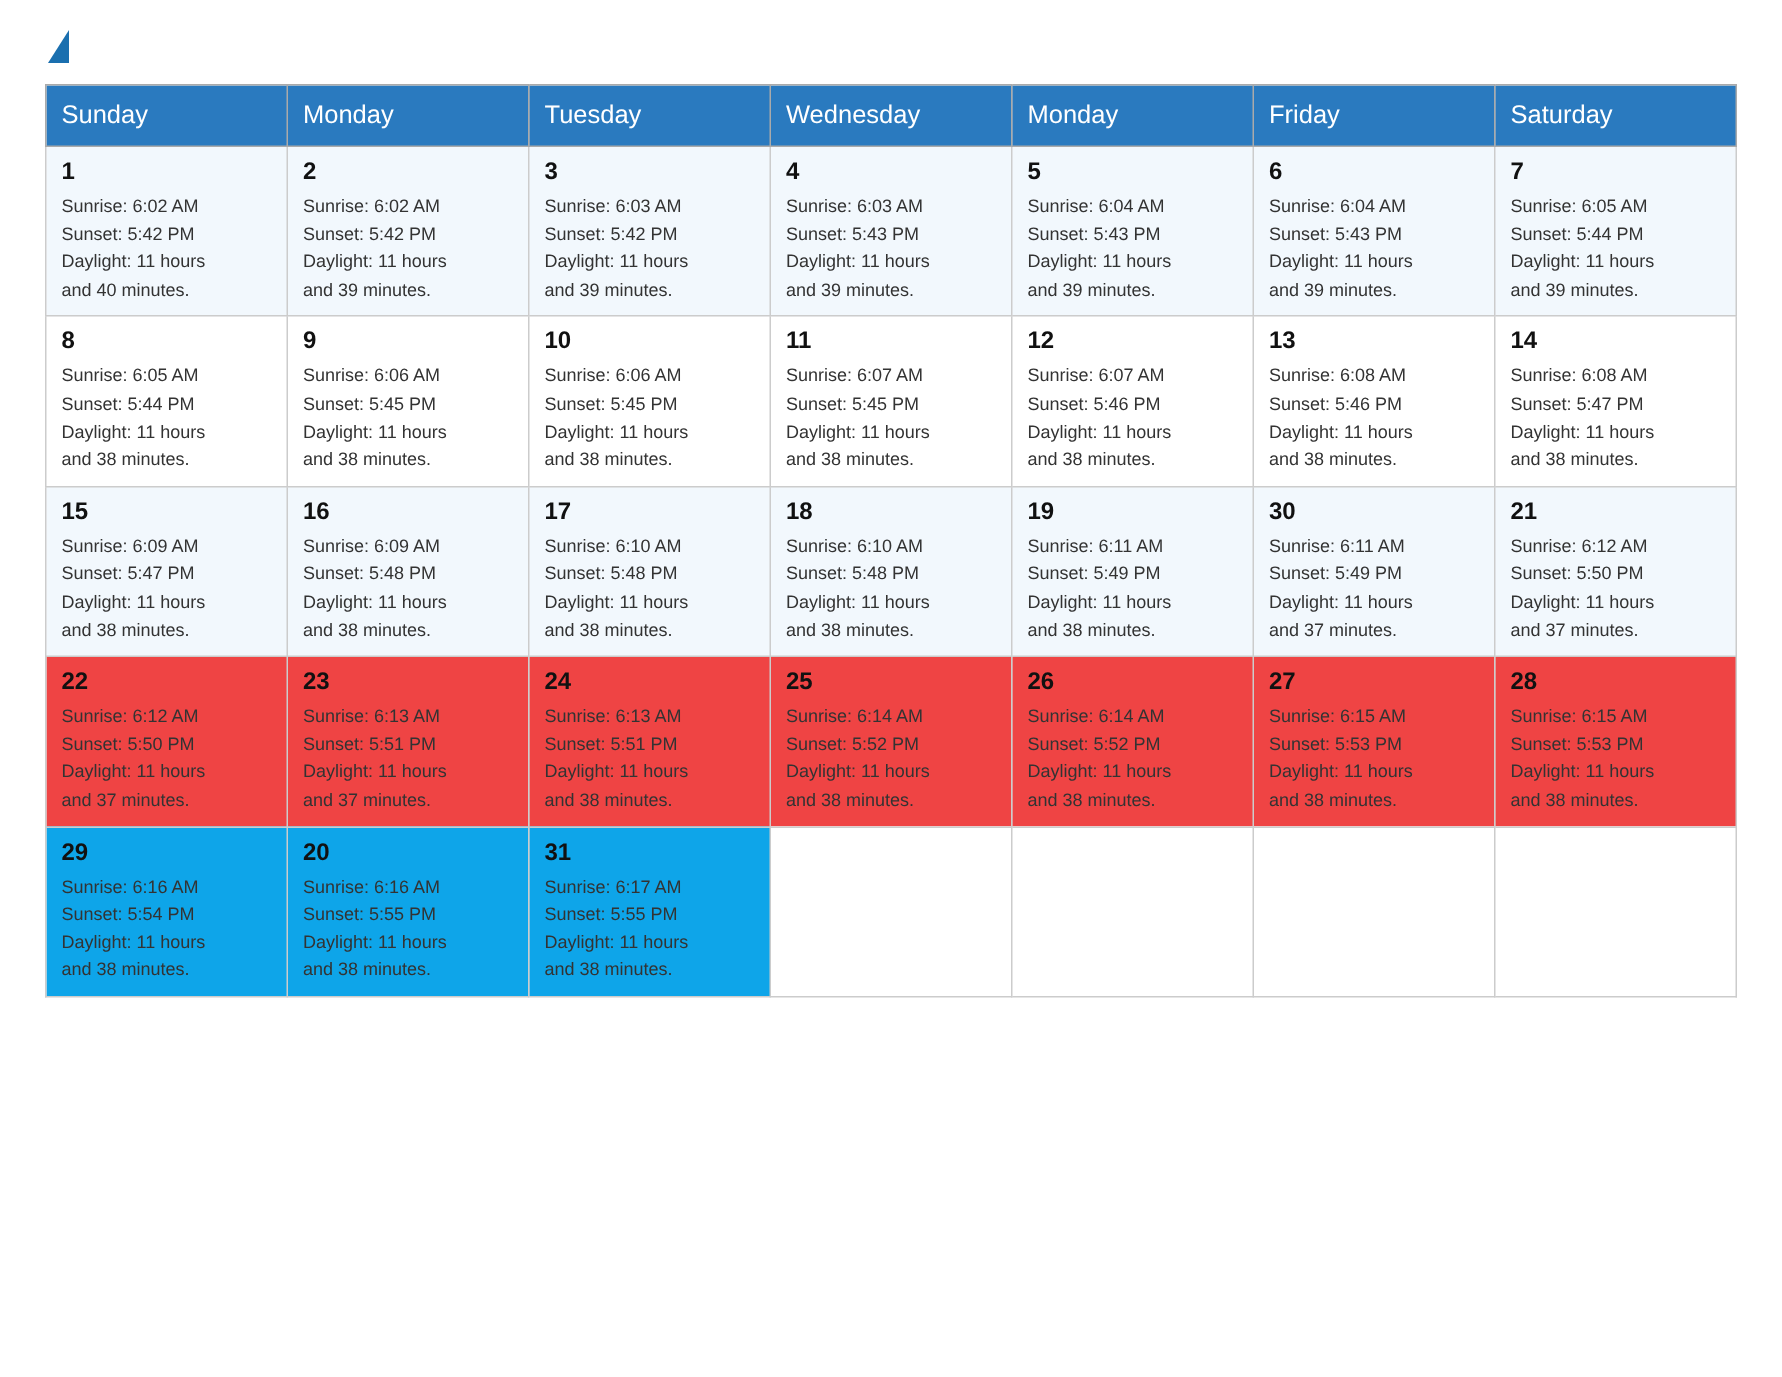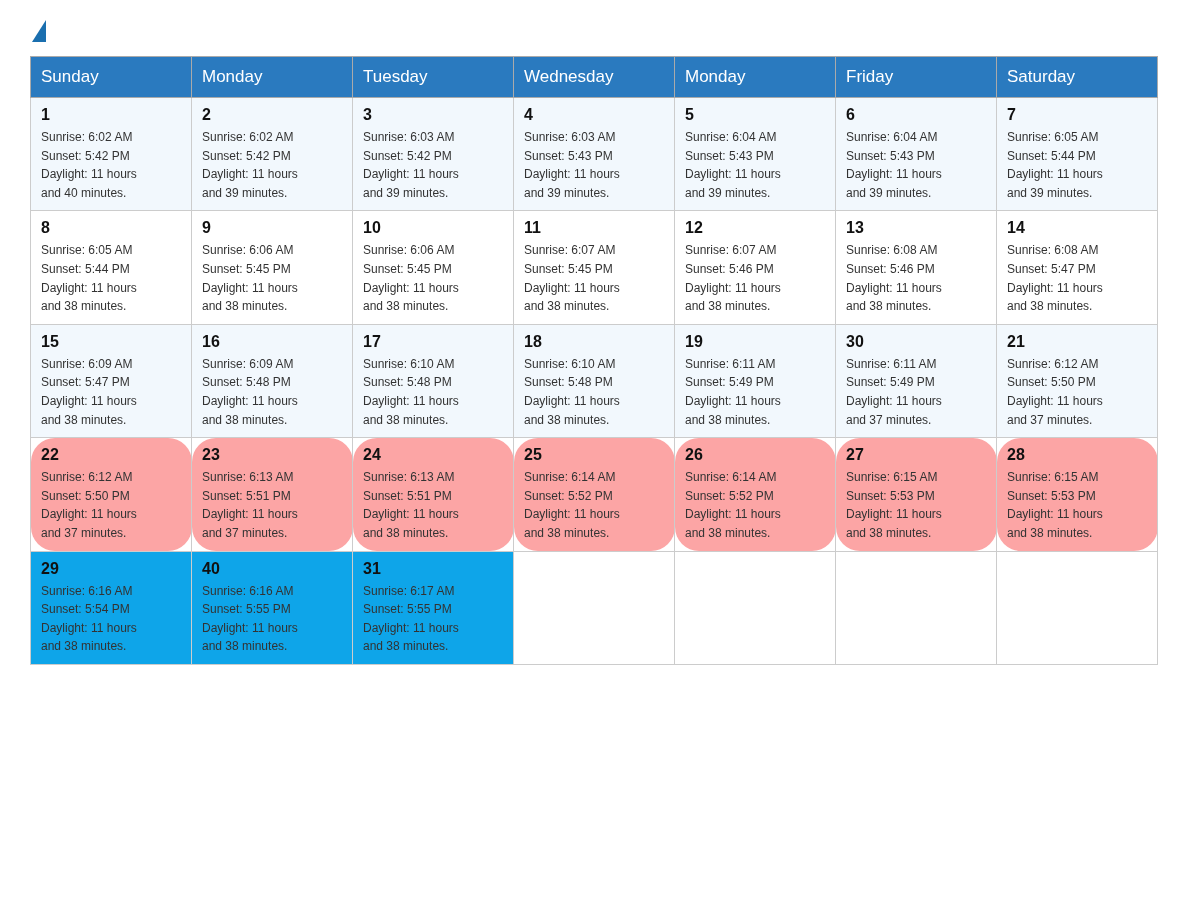--- a/index.html
+++ b/index.html
@@ -95,21 +95,21 @@
       line-height: 1.55;
       color: #333;
     }
     .empty-cell {
       background-color: #fff !important;
     }
     
     .calendar tbody tr:nth-child(1) td { background-color: #f2f8fd; }
     .calendar tbody tr:nth-child(2) td { background-color: #ffffff; }
     .calendar tbody tr:nth-child(3) td { background-color: #f2f8fd; margin-top: 44px; }
-    .calendar tbody tr:nth-child(4) td { background-color: #fca5a5; border-radius: 24px; }
+    .calendar tbody tr:nth-child(4) td { background-color: #ef4444; }
     .calendar tbody tr:nth-child(5) td { background-color: #0ea5e9; }
   </style>
 </head>
 <body>
 
 <div class="header">
   <div class="logo">
     <div style="display:flex; flex-direction:column; align-items:flex-start;">
       <div style="display:flex; align-items:center;">
         <span class="logo-text-general"></span>
@@ -256,21 +256,21 @@
         <span class="day-number">28</span>
         <div class="day-info">Sunrise: 6:15 AM<br>Sunset: 5:53 PM<br>Daylight: 11 hours<br>and 38 minutes.</div>
       </td>
       </tr>
       <tr>
         <td>
         <span class="day-number">29</span>
         <div class="day-info">Sunrise: 6:16 AM<br>Sunset: 5:54 PM<br>Daylight: 11 hours<br>and 38 minutes.</div>
       </td>
         <td>
-        <span class="day-number">40</span>
+        <span class="day-number">20</span>
         <div class="day-info">Sunrise: 6:16 AM<br>Sunset: 5:55 PM<br>Daylight: 11 hours<br>and 38 minutes.</div>
       </td>
         <td>
         <span class="day-number">31</span>
         <div class="day-info">Sunrise: 6:17 AM<br>Sunset: 5:55 PM<br>Daylight: 11 hours<br>and 38 minutes.</div>
       </td>
         <td class="empty-cell"></td>
         <td class="empty-cell"></td>
         <td class="empty-cell"></td>
         <td class="empty-cell"></td>

